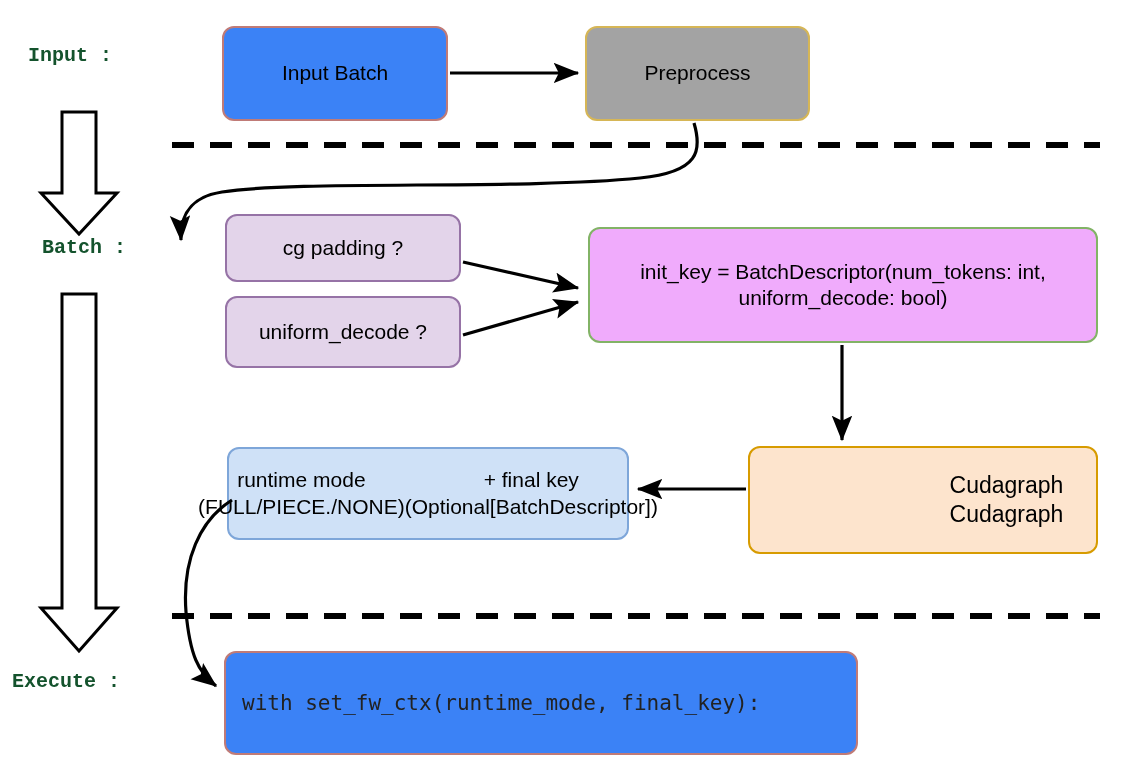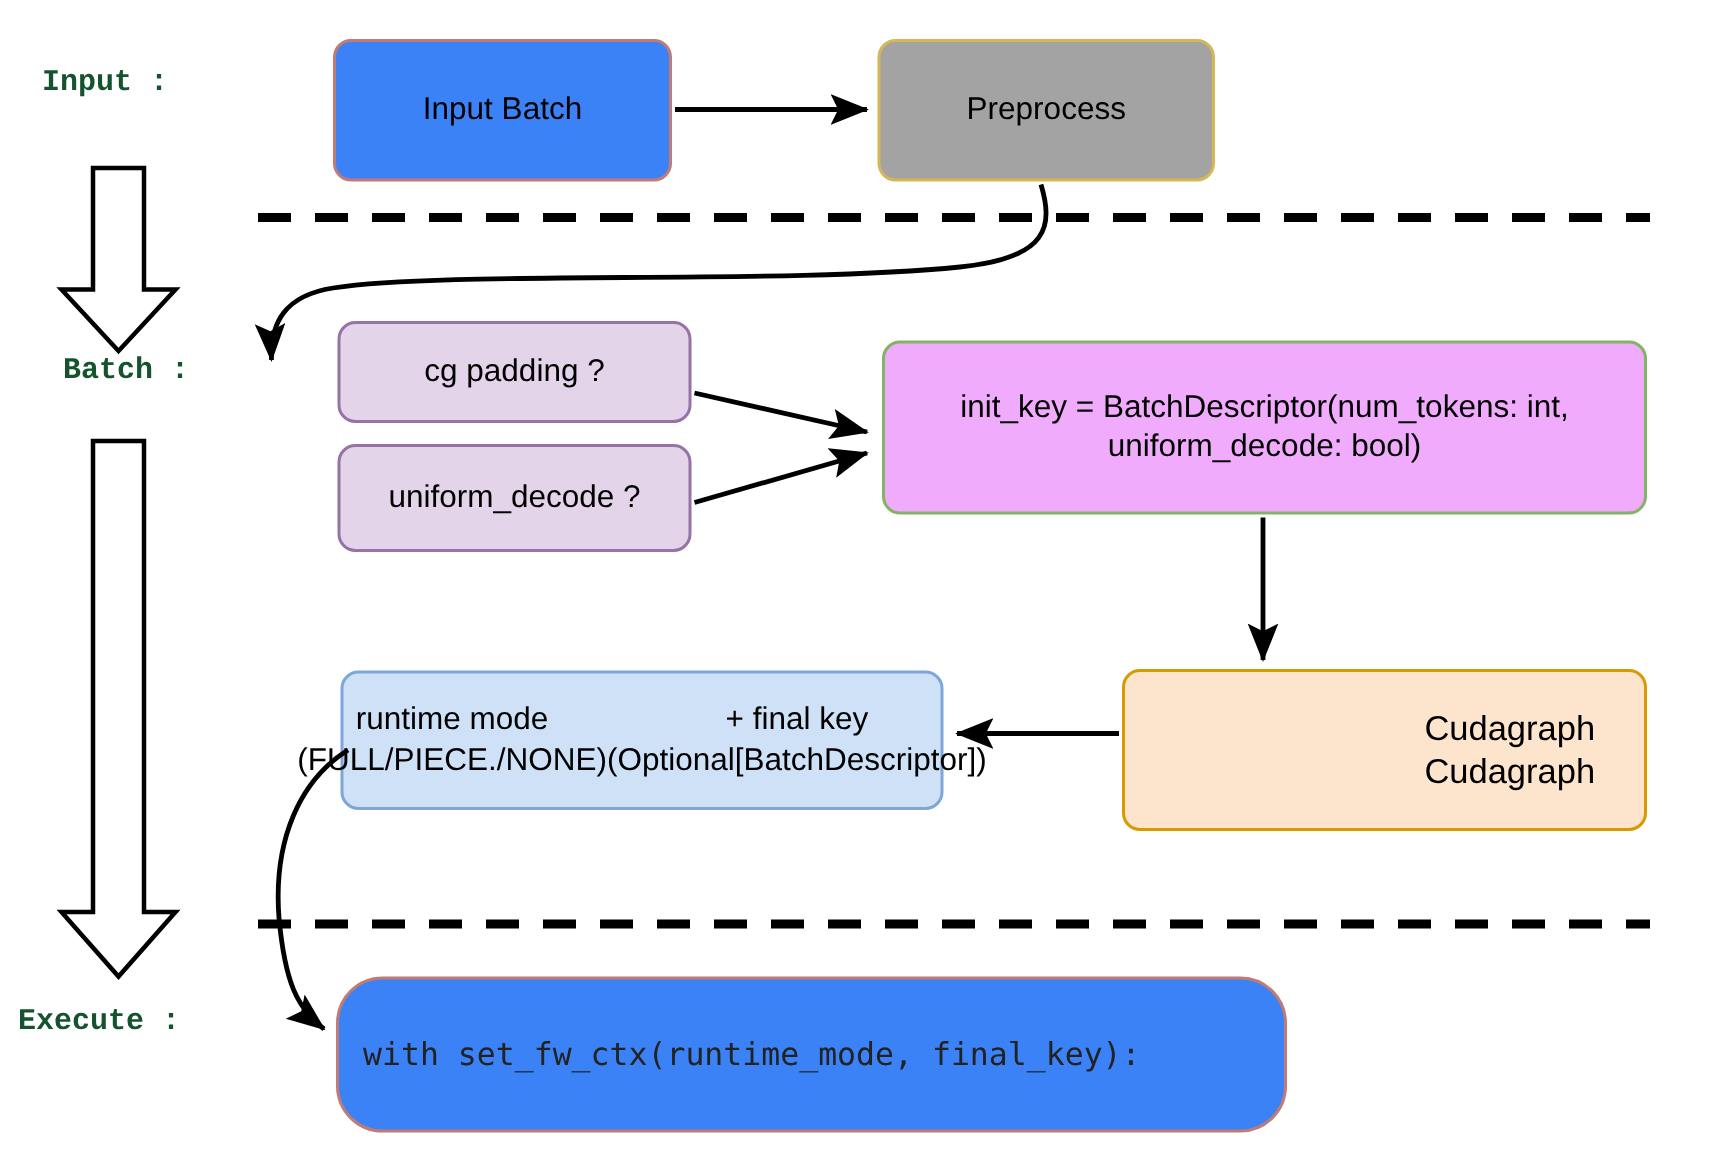--- a/index.html
+++ b/index.html
@@ -51,21 +51,20 @@
   .node.n-orange-inner { background: #fad7bd; border-color: #d79b00; }
 
   .node.code {
     font-family: "DejaVu Serif", "Liberation Serif", serif;
     justify-content: flex-start;
     text-align: left;
     white-space: pre;
     font-size: 22px;
     line-height: 1.35;
     padding-left: 16px;
-    border-radius: 31px;
   }
   .code-text {
     font-family: "DejaVu Sans Mono", "Liberation Mono", monospace;
     font-size: 21px;
     color: #222222;
     white-space: pre;
     line-height: 1.45;
   }
   
   #overlay {

